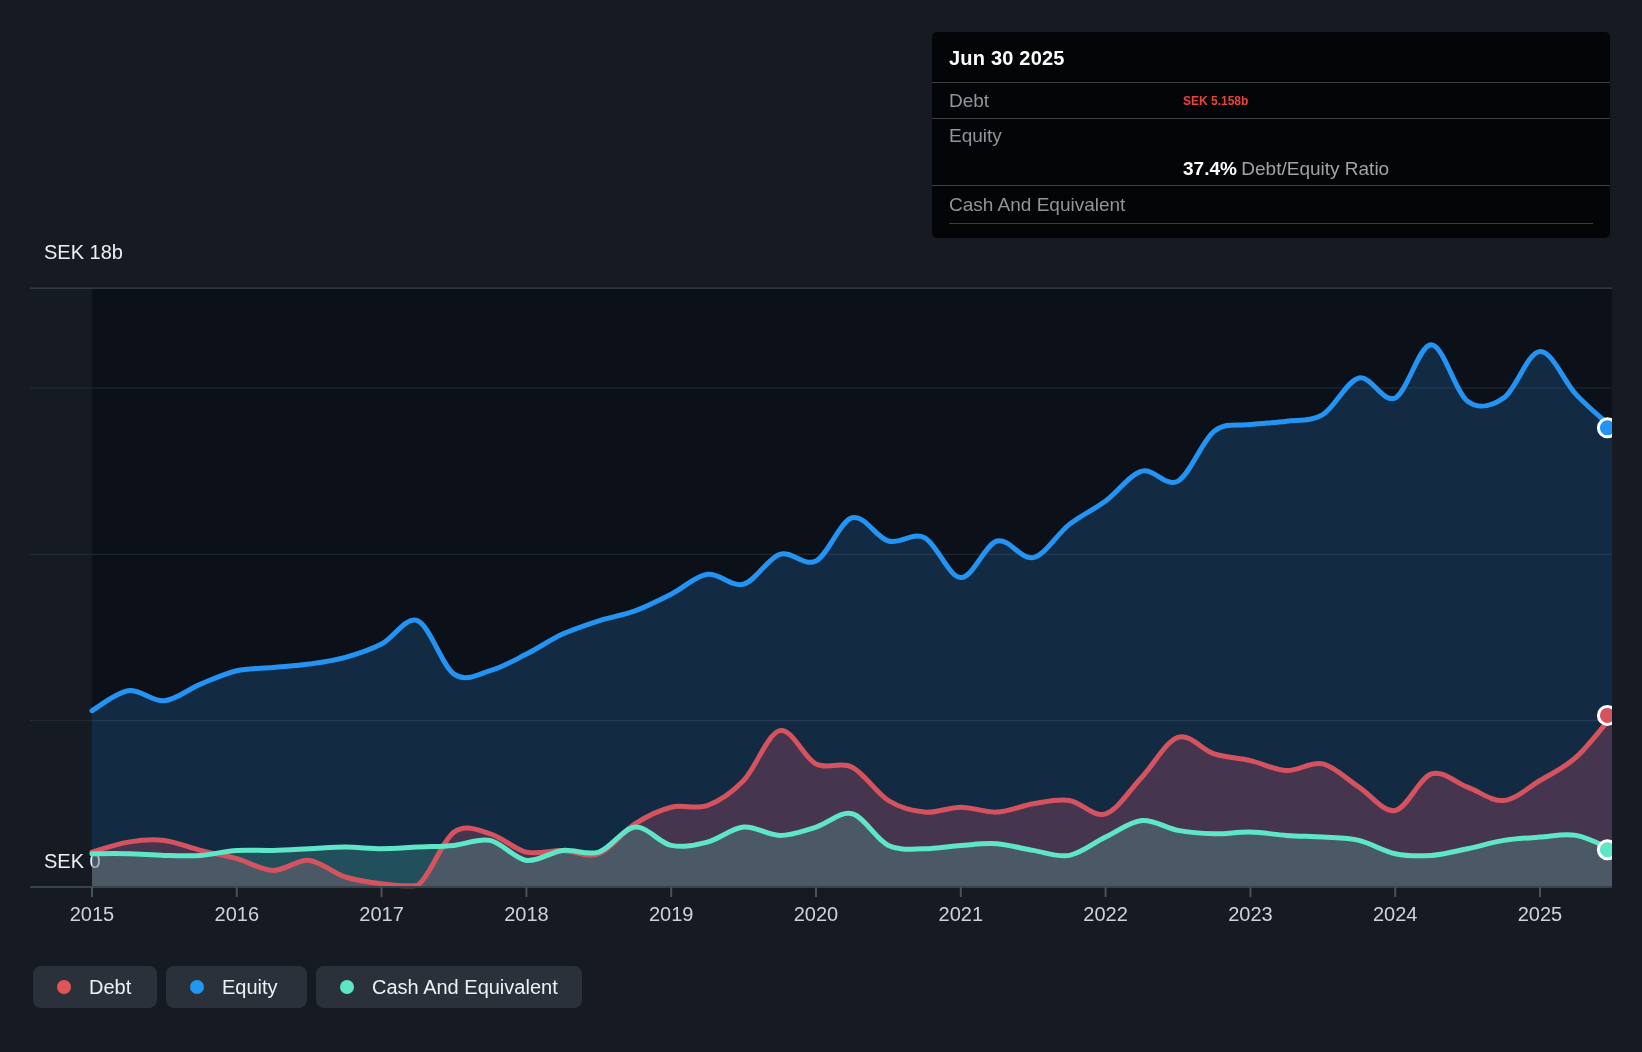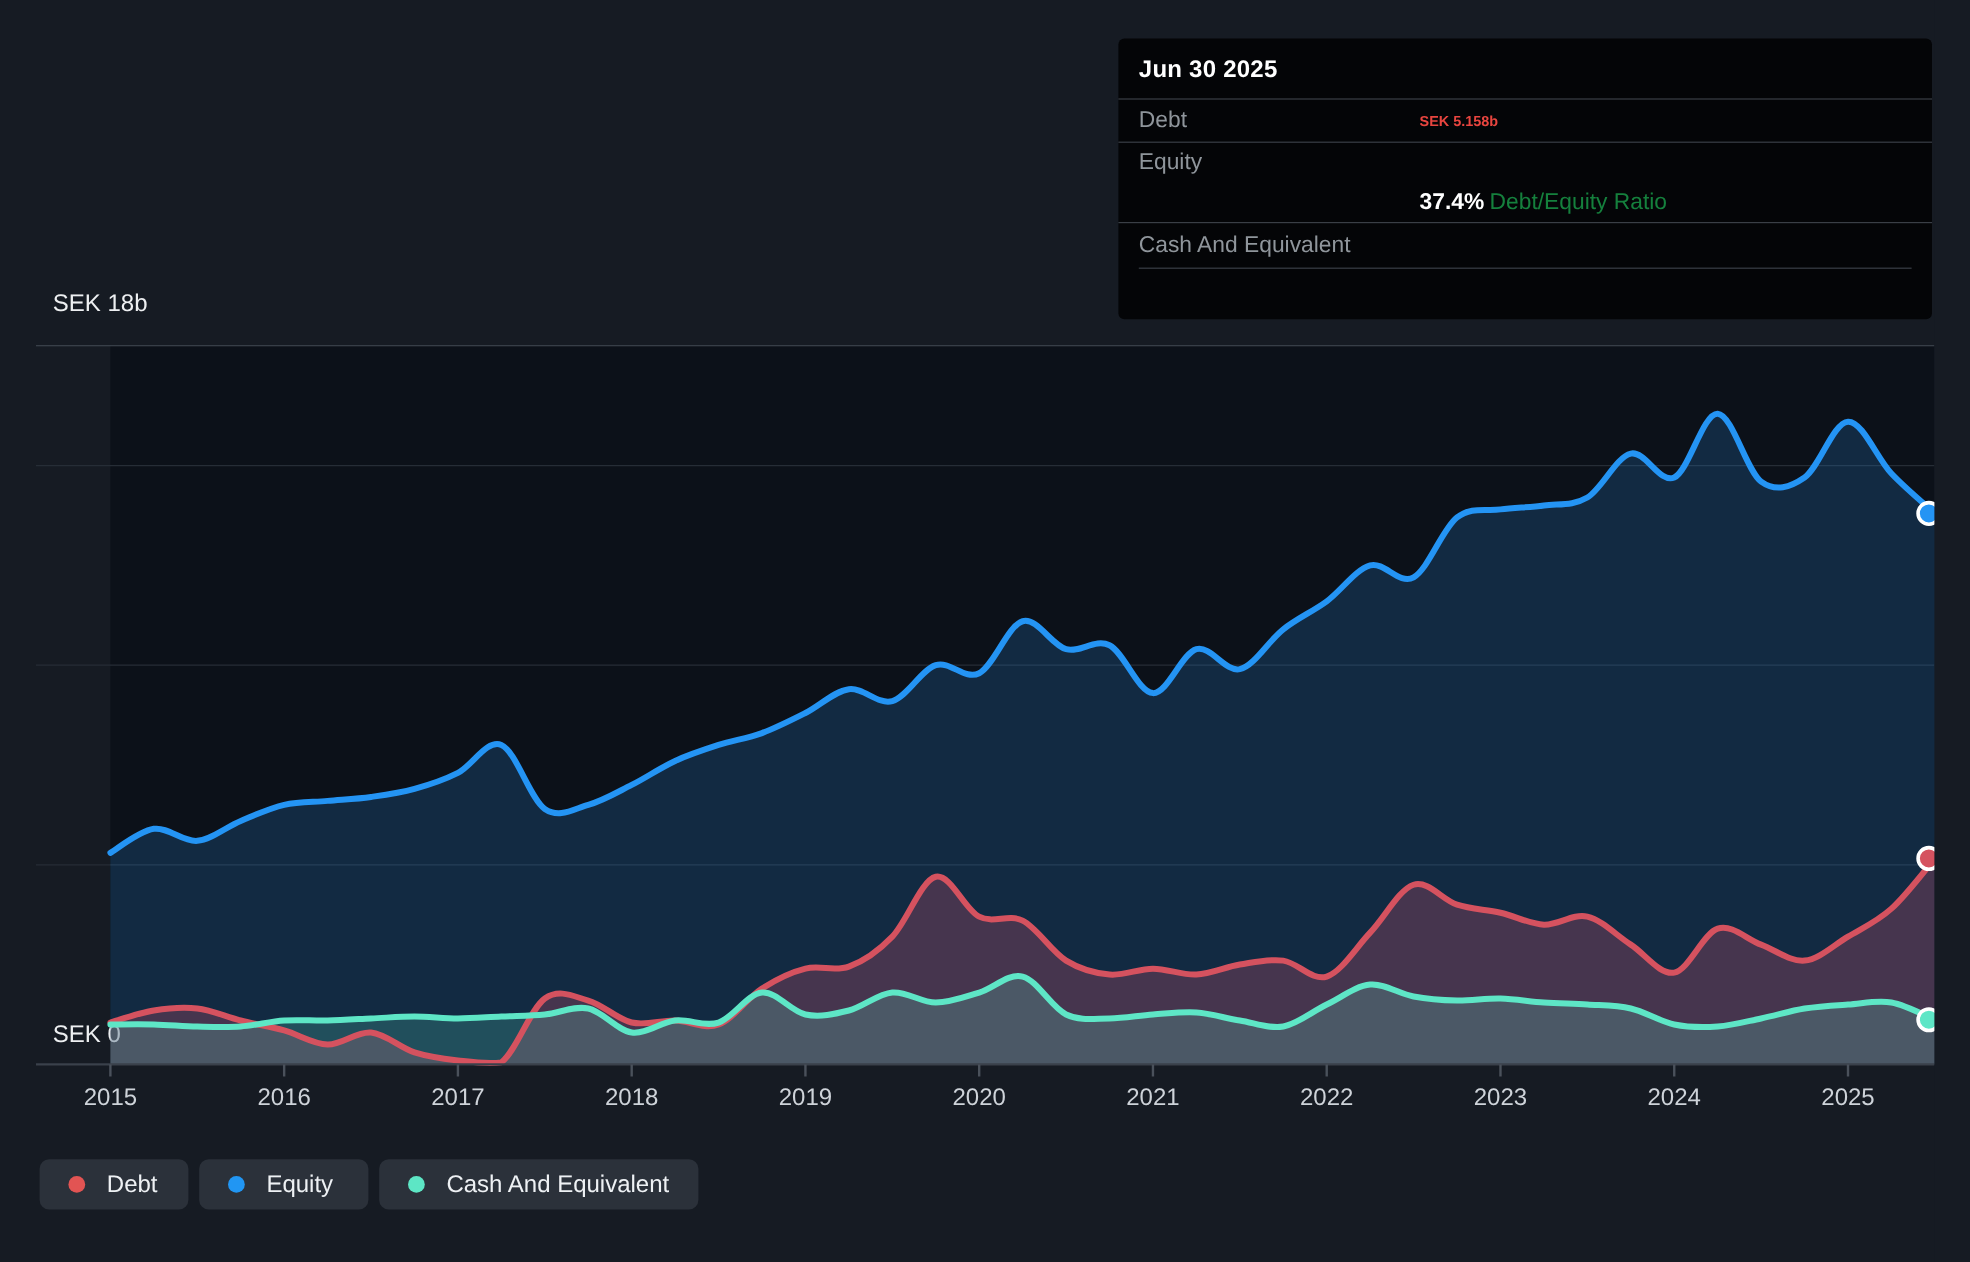--- a/index.html
+++ b/index.html
@@ -2,33 +2,33 @@
 <html><head>
 <meta charset="utf-8">
 <style>
   html,body{margin:0;padding:0;background:#161b23;}
   body{width:1642px;height:1052px;position:relative;overflow:hidden;
        font-family:"Liberation Sans","DejaVu Sans",sans-serif;}
   .stage{position:absolute;inset:0;}
   svg#chart{position:absolute;left:0;top:0;}
 
   
-  .tooltip{position:absolute;left:932px;top:32px;width:678px;height:234px;
+  .tooltip{position:absolute;left:932px;top:32px;width:678px;height:206px;
            background:#040507;border-radius:5px;box-sizing:border-box;z-index:5;}
   .tt-title{height:50px;line-height:52px;padding:0 17px;font-size:20px;
             font-weight:700;color:#ffffff;letter-spacing:.2px;}
   .tt-row{border-top:1px solid #3a3f46;display:grid;grid-template-columns:234px 1fr;
           align-items:center;padding:0 17px;}
   .tt-row .lbl{color:#8f959b;font-size:19px;}
   .tt-row .val{font-size:12px;font-weight:700;}
   .tt-row-debt{height:35px;}
   .tt-row-equity{height:34px;border-top:1px solid #3a3f46;}
   .tt-row-ratio{height:32px;border-top:none;}
   .tt-row-ratio .ratio-pct{color:#ffffff;font-weight:700;font-size:19px;}
-  .tt-row-ratio .ratio-lbl{color:#15803d;font-weight:400;font-size:19px;}
+  .tt-row-ratio .ratio-lbl{color:#a3a3a3;font-weight:400;font-size:19px;}
   .tt-row-cash{height:37px;}
   .tt-bottom{border-top:1px solid #3a3f46;height:17px;margin:0 17px 0 17px;}
 
   
   .legend-chip{position:absolute;top:966px;height:42px;border-radius:8px;
                background:#2b313a;display:flex;align-items:center;
                padding:0 24px;box-sizing:border-box;cursor:pointer;}
   .legend-chip .dot{width:14px;height:14px;border-radius:50%;margin-right:18px;flex:none;}
   .legend-chip .lab{color:#eef1f4;font-size:20px;white-space:nowrap;}
   #chip-debt{left:33px;min-width:124px;}

